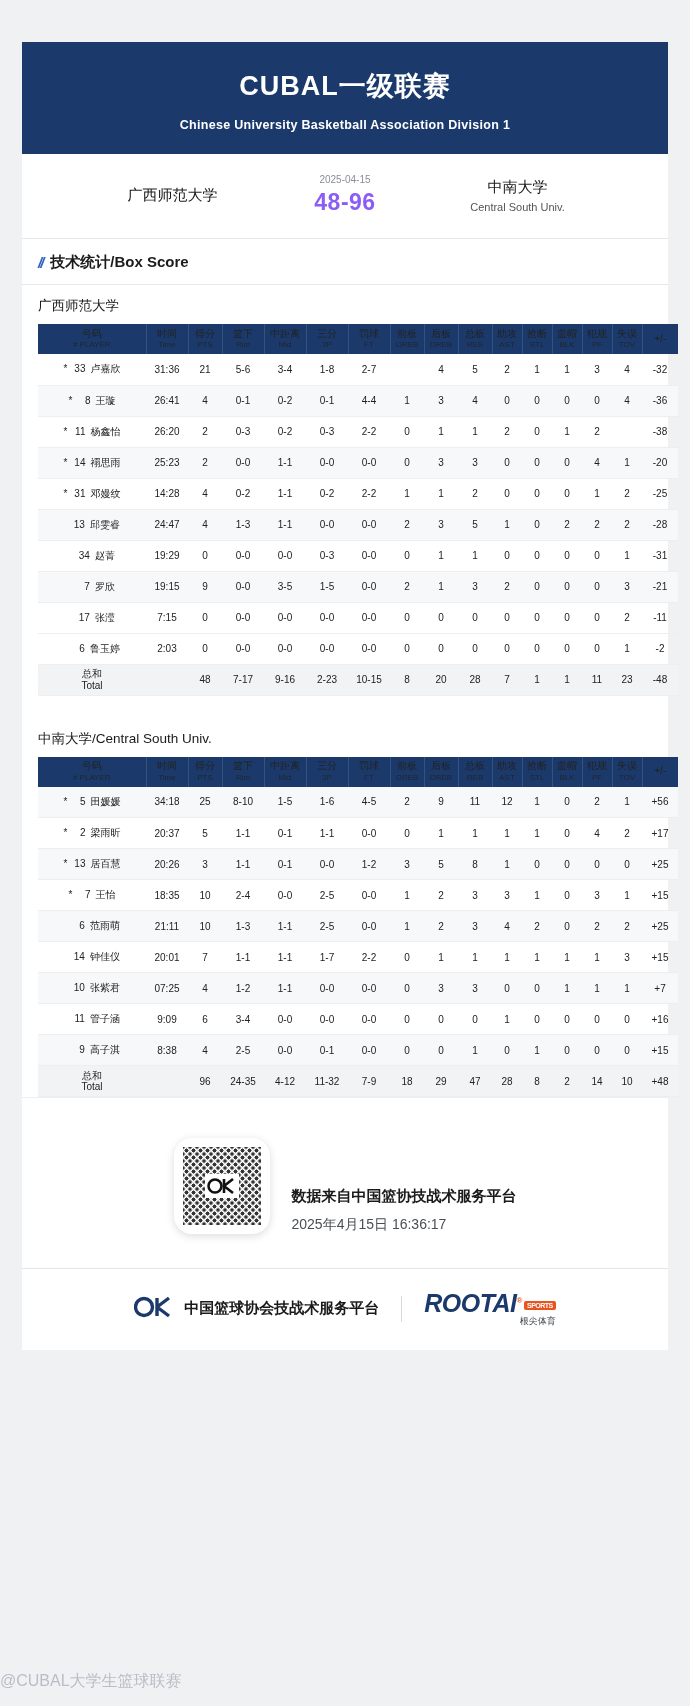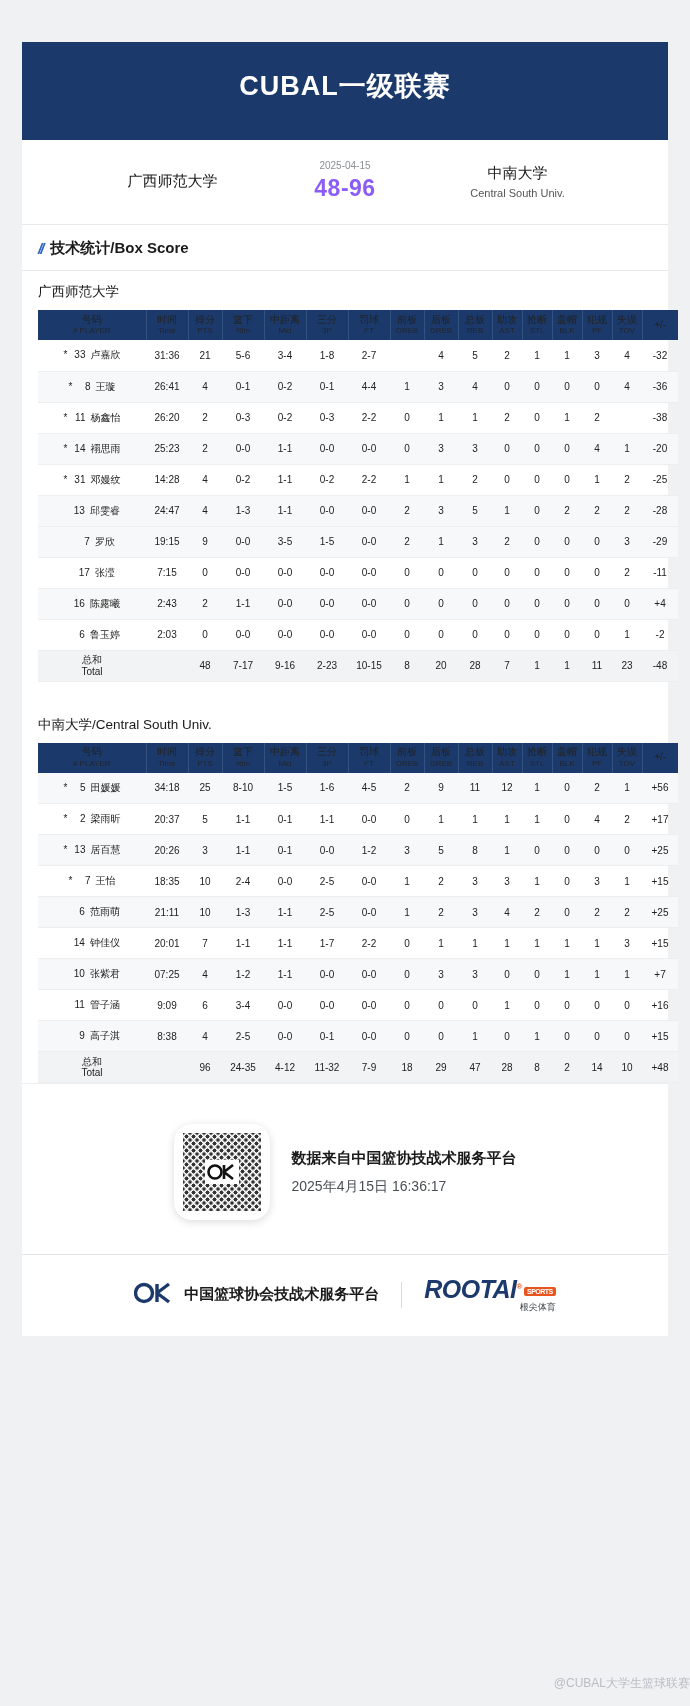--- a/index.html
+++ b/index.html
@@ -123,21 +123,21 @@
   col.w-name { width: 108px; }
   col.w-min  { width: 42px; }
   col.w-pts  { width: 34px; }
   col.w-sh   { width: 42px; }
   col.w-reb  { width: 34px; }
   col.w-s    { width: 30px; }
   col.w-pm   { width: 36px; }
   
   .qr-wrap {
     display: flex;
-    align-items: center;
+    align-items: flex-end;
     justify-content: center;
     padding: 40px 0 34px;
     border-top: 1px solid #eceef0;
   }
   .qr-box {
     width: 96px; height: 96px;
     border-radius: 18px;
     background: #fff;
     box-shadow: 0 2px 8px rgba(0,0,0,.14);
     display: flex; align-items: center; justify-content: center;
@@ -206,33 +206,34 @@
     font-style: normal;
     padding: 1px 3px;
     border-radius: 2px;
     vertical-align: middle;
     margin-left: 2px;
   }
   .watermark {
     position: absolute;
     left: 0; right: 0;
     bottom: 14px;
-    text-align: right;
-    font-size: 12px;
+    text-align: left;
+    font-size: 16px;
     color: #b9bec4;
   }
 </style>
 </head>
 <body>
 
 <div class="page">
   <div class="sheet">
 
     <div class="hdr">
       <div class="hdr-title">CUBAL一级联赛</div>
+      <div class="hdr-sub">Chinese University Basketball Association Division 1</div>
     </div>
 
     <div class="score">
       <div class="team">
         <div class="team-cn">广西师范大学</div>
       </div>
       <div class="mid">
         <div class="score-date">2025-04-15</div>
         <div class="score-num">48-96</div>
       </div>
@@ -438,73 +439,73 @@
               <td>2</td>
               <td>3</td>
               <td>5</td>
               <td>1</td>
               <td>0</td>
               <td>2</td>
               <td>2</td>
               <td>2</td>
               <td class="pm">-28</td>
             </tr>
+            <tr>
+              <td class="c-name"><span class="star">&nbsp;</span><span class="num">34</span><span>赵菁</span></td>
+              <td>19:29</td>
+              <td>0</td>
+              <td>0-0</td>
+              <td>0-0</td>
+              <td>0-3</td>
+              <td>0-0</td>
+              <td>0</td>
+              <td>1</td>
+              <td>1</td>
+              <td>0</td>
+              <td>0</td>
+              <td>0</td>
+              <td>0</td>
+              <td>1</td>
+              <td class="pm">-31</td>
+            </tr>
             <tr class="alt">
               <td class="c-name"><span class="star">&nbsp;</span><span class="num">7</span><span>罗欣</span></td>
               <td>19:15</td>
               <td>9</td>
               <td>0-0</td>
               <td>3-5</td>
               <td>1-5</td>
               <td>0-0</td>
               <td>2</td>
               <td>1</td>
               <td>3</td>
               <td>2</td>
               <td>0</td>
               <td>0</td>
               <td>0</td>
               <td>3</td>
-              <td class="pm">-29</td>
+              <td class="pm">-21</td>
             </tr>
             <tr>
               <td class="c-name"><span class="star">&nbsp;</span><span class="num">17</span><span>张滢</span></td>
               <td>7:15</td>
               <td>0</td>
               <td>0-0</td>
               <td>0-0</td>
               <td>0-0</td>
               <td>0-0</td>
               <td>0</td>
               <td>0</td>
               <td>0</td>
               <td>0</td>
               <td>0</td>
               <td>0</td>
               <td>0</td>
               <td>2</td>
               <td class="pm">-11</td>
-            </tr>
-            <tr class="alt">
-              <td class="c-name"><span class="star">&nbsp;</span><span class="num">16</span><span>陈露曦</span></td>
-              <td>2:43</td>
-              <td>2</td>
-              <td>1-1</td>
-              <td>0-0</td>
-              <td>0-0</td>
-              <td>0-0</td>
-              <td>0</td>
-              <td>0</td>
-              <td>0</td>
-              <td>0</td>
-              <td>0</td>
-              <td>0</td>
-              <td>0</td>
-              <td>0</td>
-              <td class="pm">+4</td>
             </tr>
             <tr>
               <td class="c-name"><span class="star">&nbsp;</span><span class="num">6</span><span>鲁玉婷</span></td>
               <td>2:03</td>
               <td>0</td>
               <td>0-0</td>
               <td>0-0</td>
               <td>0-0</td>
               <td>0-0</td>
               <td>0</td>

